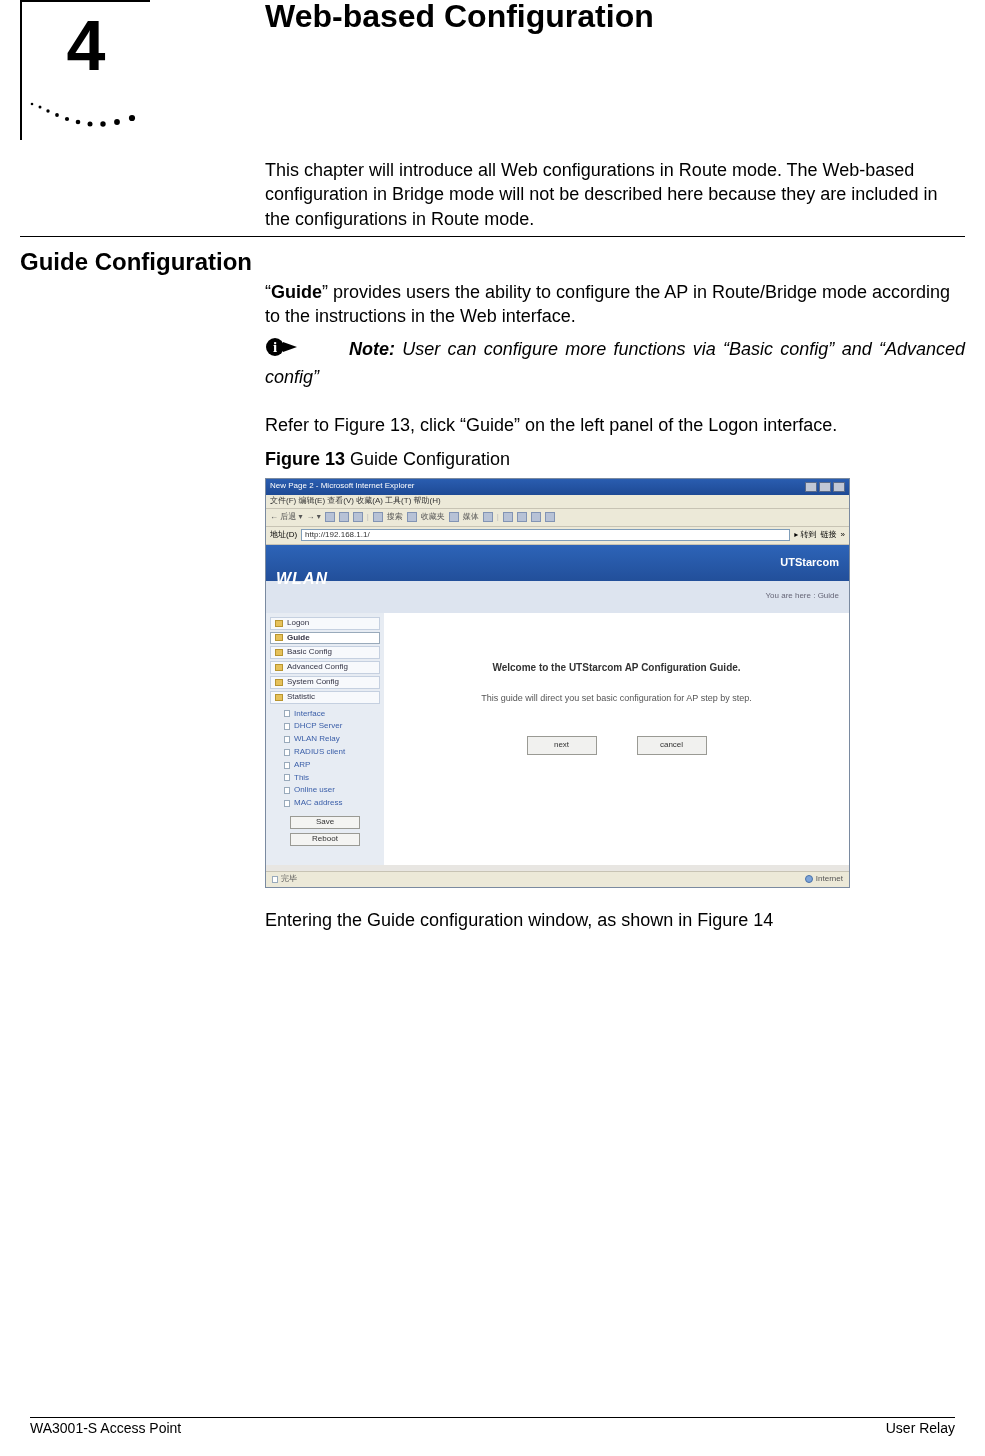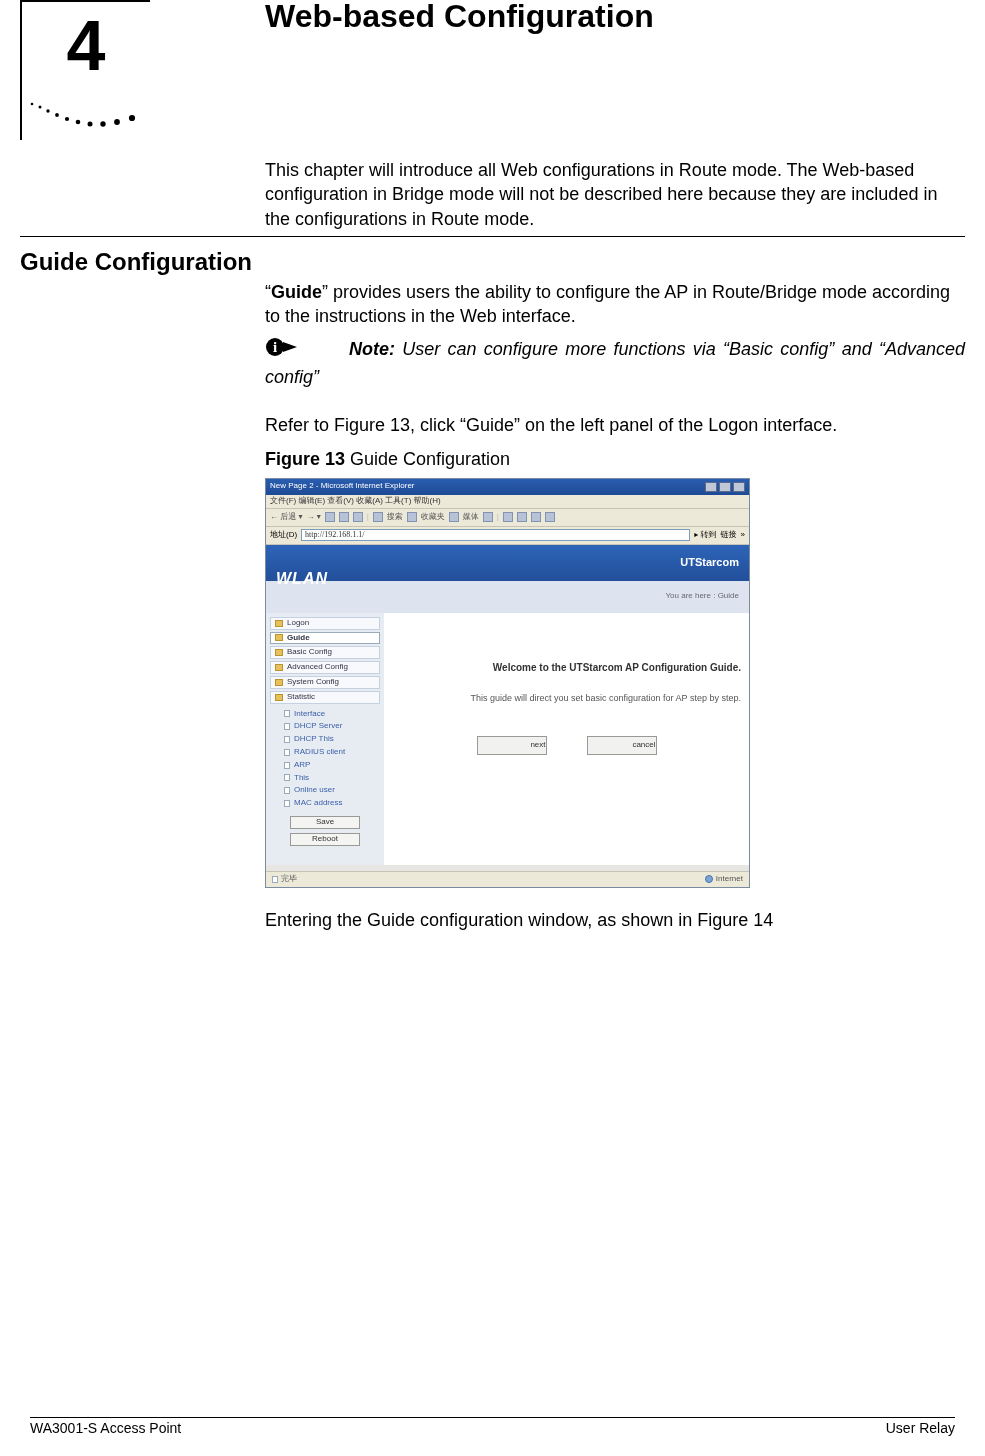--- a/index.html
+++ b/index.html
@@ -86,21 +86,21 @@
     vertical-align: middle;
     margin-right: 50px;
   }
   .note-label { font-weight: bold; font-style: italic; }
   .note-text { font-style: italic; }
   .refer-para { margin-top: 24px; }
   .figure-caption { margin-top: 10px; }
   .figure-caption .fig-label { font-weight: bold; }
   .screenshot {
     margin-top: 6px;
-    width: 485px;
+    width: 585px;
     height: 410px;
     background: #e8e6e2;
     position: relative;
     font-family: Tahoma, Arial, sans-serif;
     border: 1px solid #7a8aa0;
   }
   
   .ss-titlebar {
     height: 16px;
     background: linear-gradient(#2a5db0,#1e4a95);
@@ -146,21 +146,20 @@
   .ss-addr-input {
     flex:1;
     height:12px;
     background:#fff;
     border:1px solid #7f9db9;
     font-size:8px;
     padding:0 3px;
     color:#333;
     display:flex;
     align-items:center;
-    font-family:Liberation Serif, serif;
   }
   .ss-header {
     height: 36px;
     background: linear-gradient(#2d64b8,#224f9a);
     color:#fff;
     display:flex;
     justify-content:space-between;
     align-items:center;
     padding:0 10px;
   }
@@ -209,22 +208,22 @@
     border:1px solid #9a9a94;
     text-align:center;
     font-size:8px;
     padding:0 0;
     color:#333;
   }
   .ss-content {
     flex:1;
     background:#fff;
     position:relative;
-    padding:20px 8px;
-    text-align:right;
+    padding:20px 0;
+    text-align:center;
   }
   .ss-welcome { font-size:10px; font-weight:bold; color:#333; margin-top:28px; }
   .ss-guide-text { font-size:9px; color:#555; margin-top:18px; }
   .ss-content-btns { margin-top:32px; display:flex; justify-content:center; gap:40px; }
   .ss-cbtn {
     width:70px;
     padding:3px 0;
     font-size:8px;
     background:#f1f1ef;
     border:1px solid #9a9a94;
@@ -386,21 +385,21 @@
             <div class="ss-sub-item">
                 <span class="ss-doc-icon"></span>
                 <span>Interface</span>
               </div>
             <div class="ss-sub-item">
                 <span class="ss-doc-icon"></span>
                 <span>DHCP Server</span>
               </div>
             <div class="ss-sub-item">
                 <span class="ss-doc-icon"></span>
-                <span>DHCP This</span>
+                <span>WLAN Relay</span>
               </div>
             <div class="ss-sub-item">
                 <span class="ss-doc-icon"></span>
                 <span>RADIUS client</span>
               </div>
             <div class="ss-sub-item">
                 <span class="ss-doc-icon"></span>
                 <span>ARP</span>
               </div>
             <div class="ss-sub-item">

